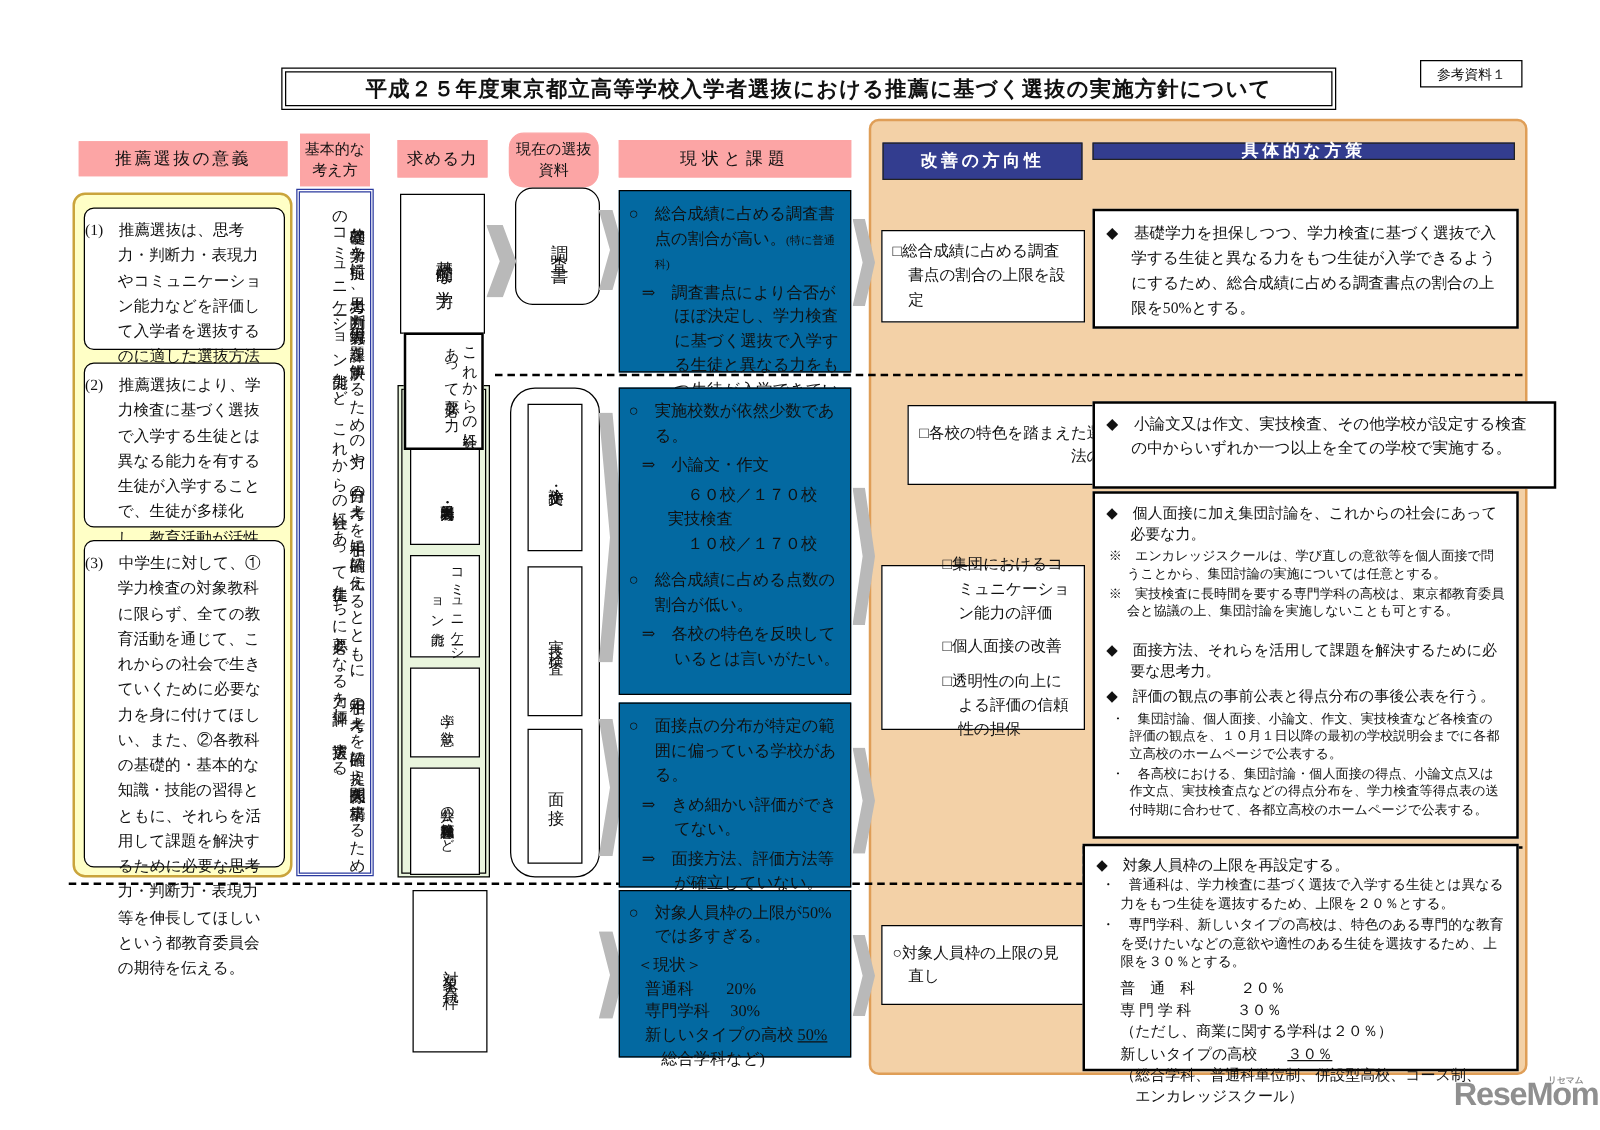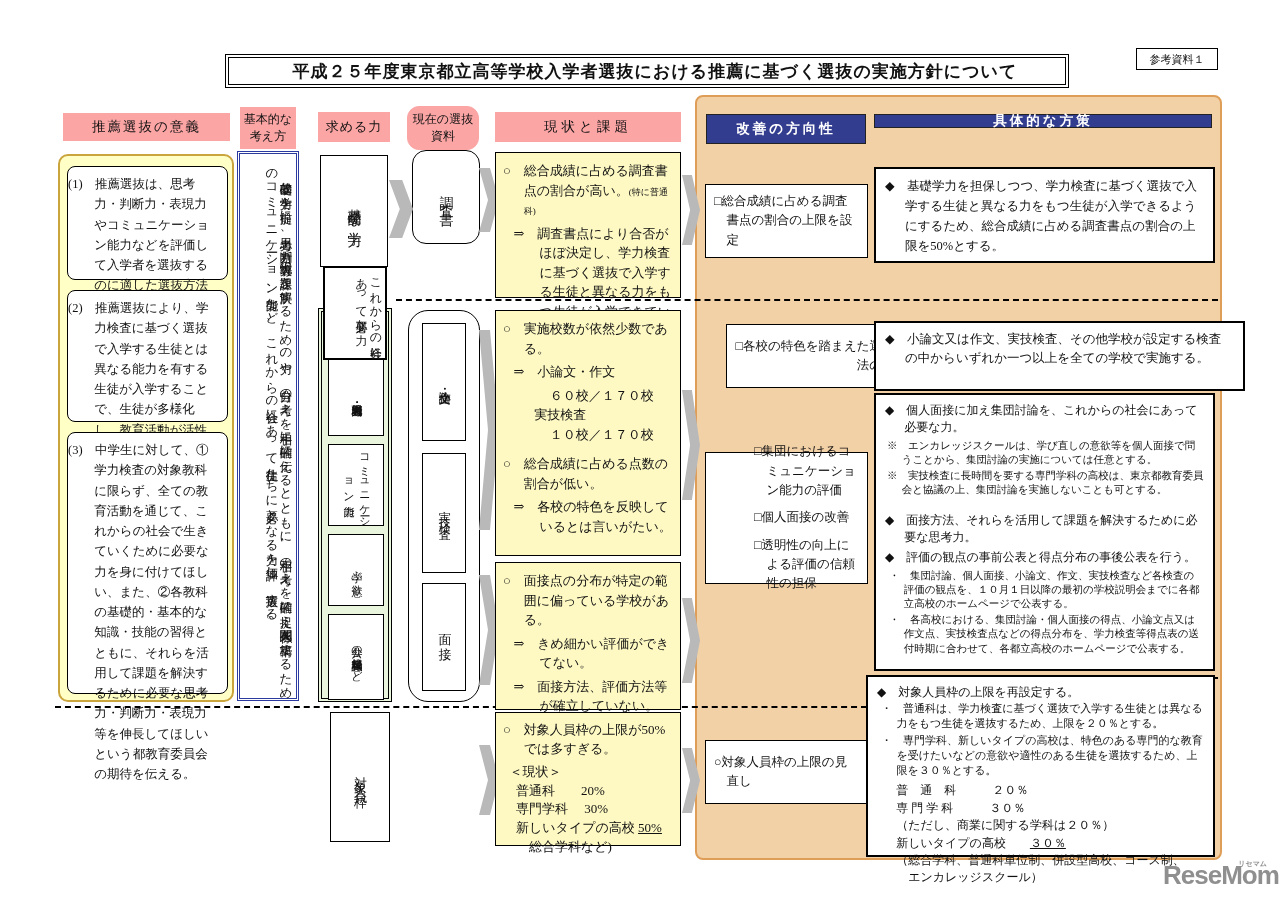--- a/index.html
+++ b/index.html
@@ -26,21 +26,21 @@
   .hang{padding-left:2.1em;text-indent:-2.1em;}
   
   #basic-idea-box{background:#fff;border:1px solid #2b3a9e;outline:1px solid #2b3a9e;outline-offset:1px;
                   z-index:3;padding:6px 3px;font-size:12.5px;line-height:1.12;text-indent:1em;}
   
   #green-wrap{background:#e9f5dd;border:4px double #000;z-index:2;}
   .power-box{position:absolute;box-sizing:border-box;background:#fff;border:1px solid #000;
              font-size:11px;line-height:1.45;}
   #future-power{background:#fff;border:2.5px solid #000;z-index:4;font-size:12px;line-height:1.2;padding:2px;}
   
-  .status-box{position:absolute;box-sizing:border-box;background:#fef9c3;border:1.5px solid #000;
+  .status-box{position:absolute;box-sizing:border-box;background:#0369a1;border:1.5px solid #000;
               font-size:13px;line-height:1.5;padding:8px 7px;z-index:3;}
   .s-hang{padding-left:1.6em;text-indent:-1.6em;margin-bottom:4px;}
   .s-arrow{margin-left:0.8em;padding-left:2em;text-indent:-2em;margin-bottom:4px;}
   .s-line{margin-left:2em;} .s-line2{margin-left:3.6em;}
   .ul{text-decoration:underline;}
   .small-note{font-size:9px;}
   
   .imp-box{position:absolute;box-sizing:border-box;background:#fff;border:1.5px solid #000;
            font-size:12.5px;line-height:1.55;padding:8px;z-index:3;
            display:flex;flex-direction:column;justify-content:center;gap:8px;}

